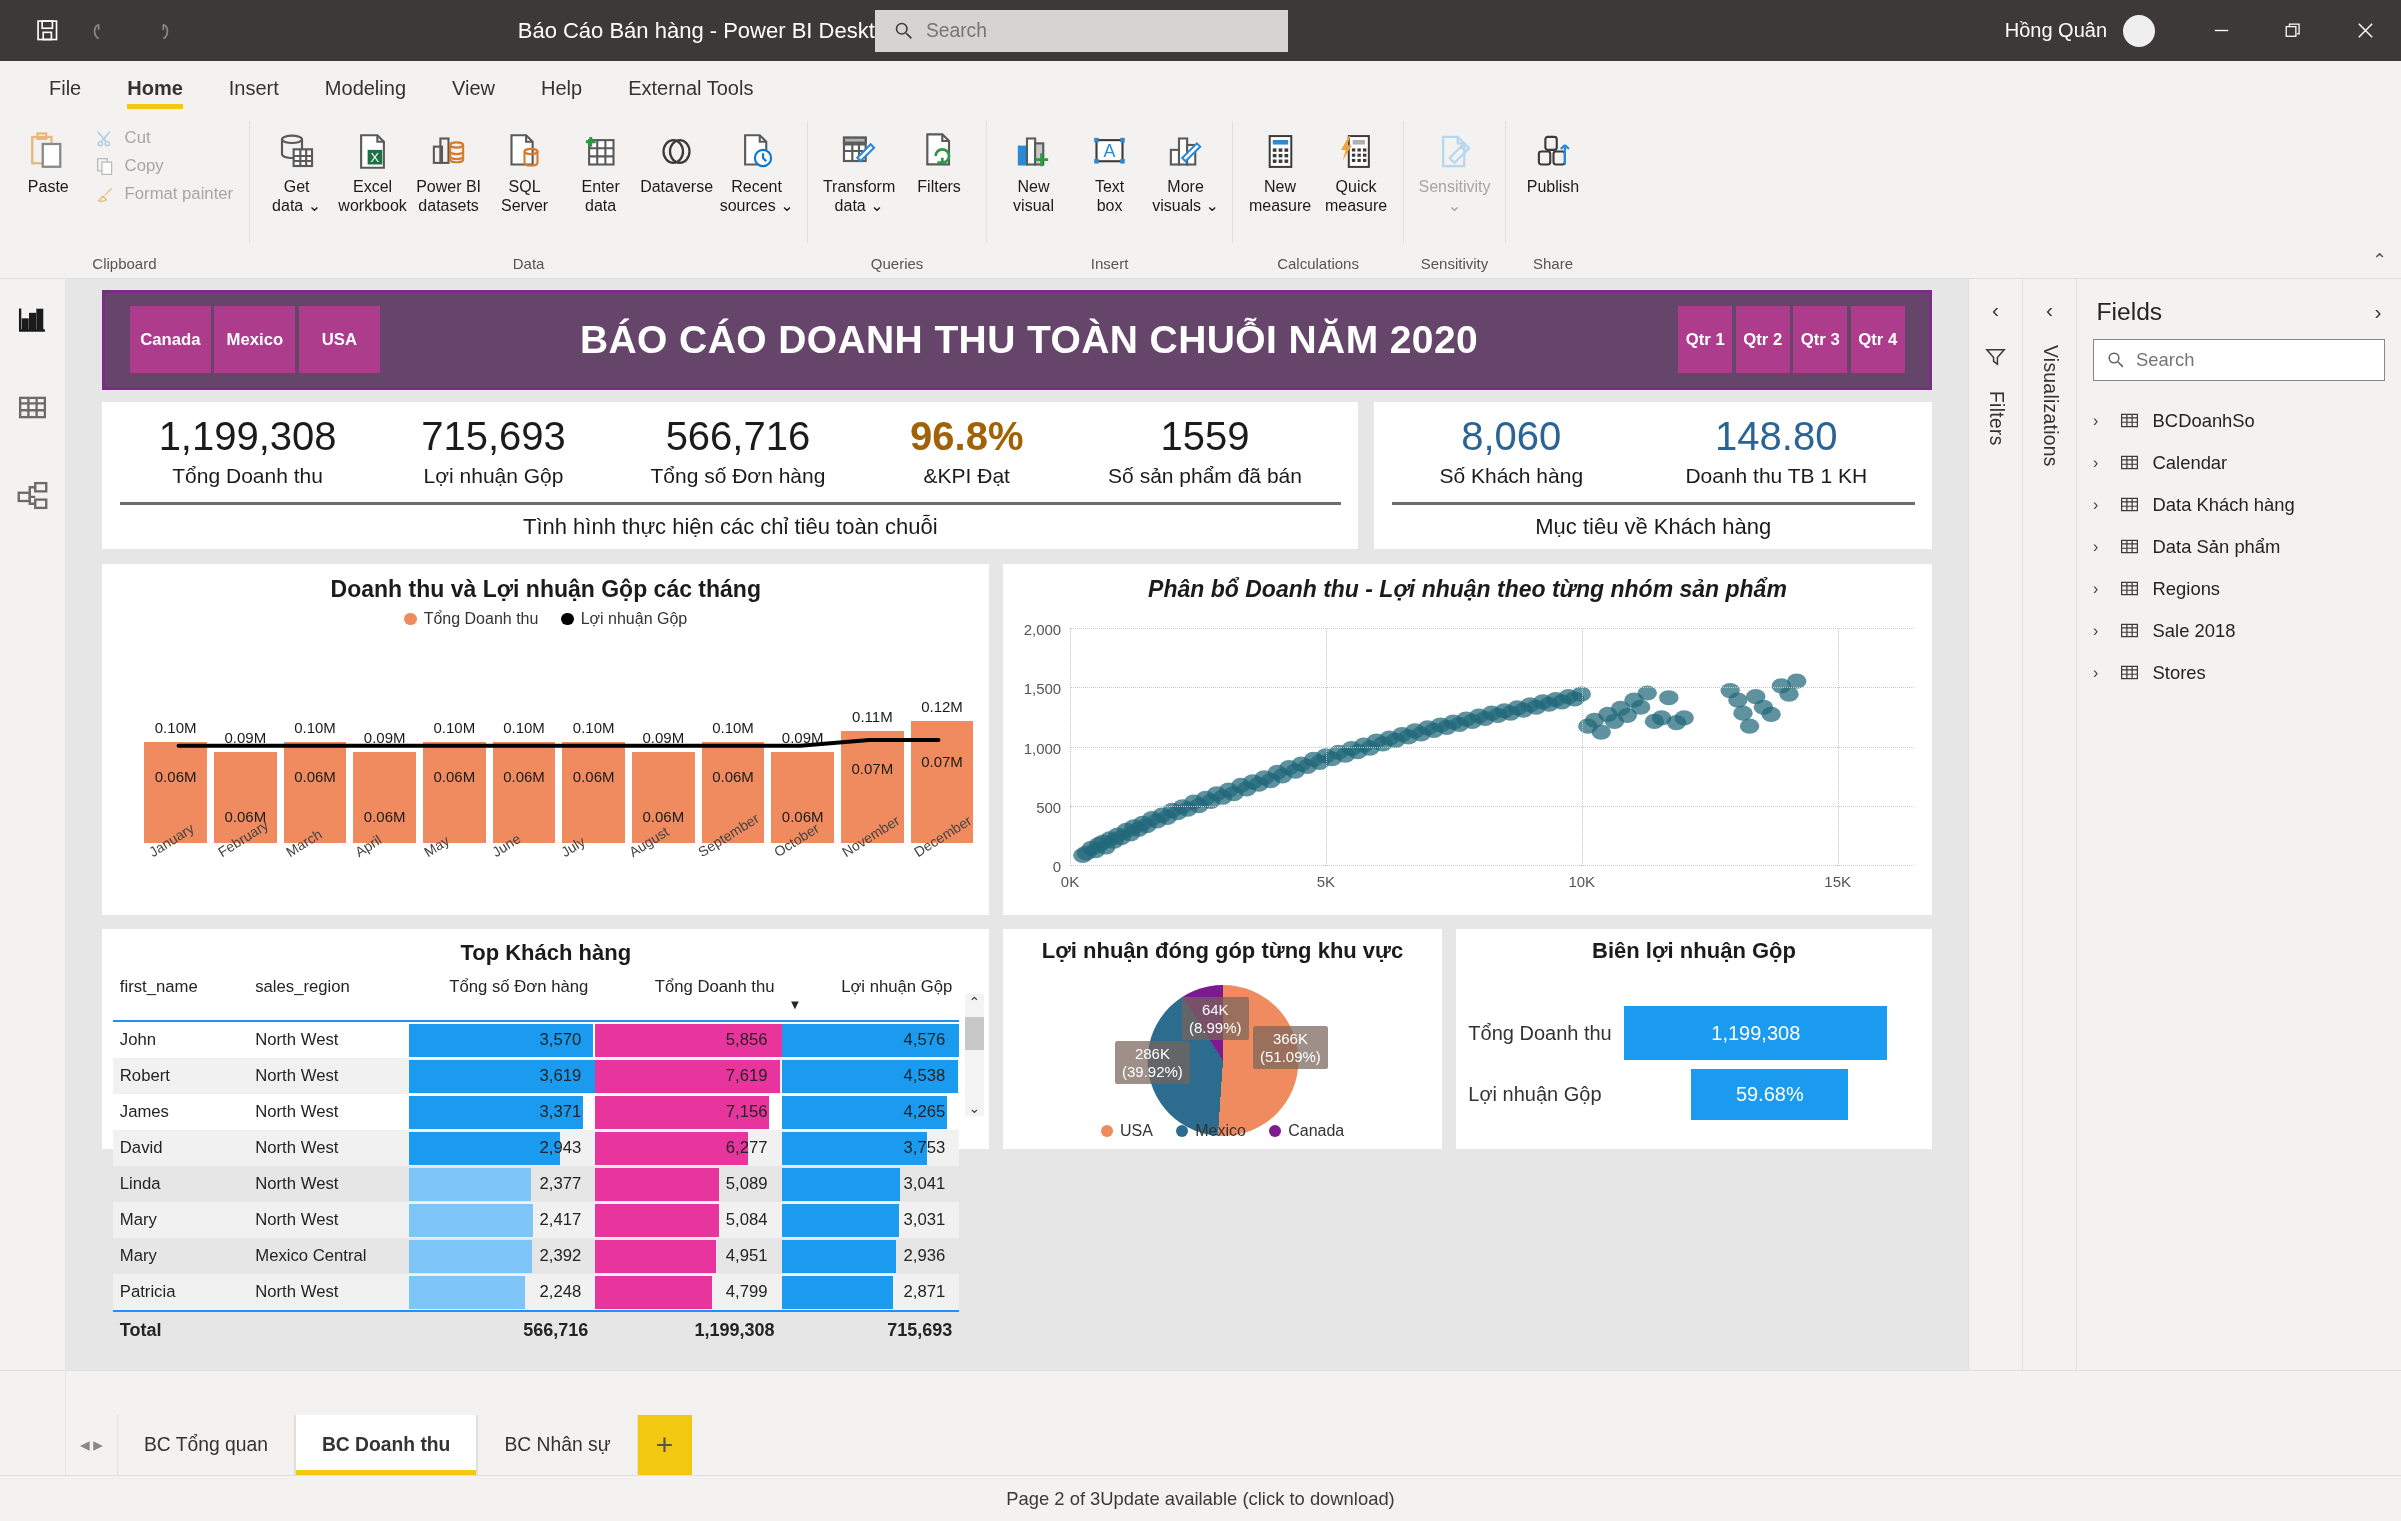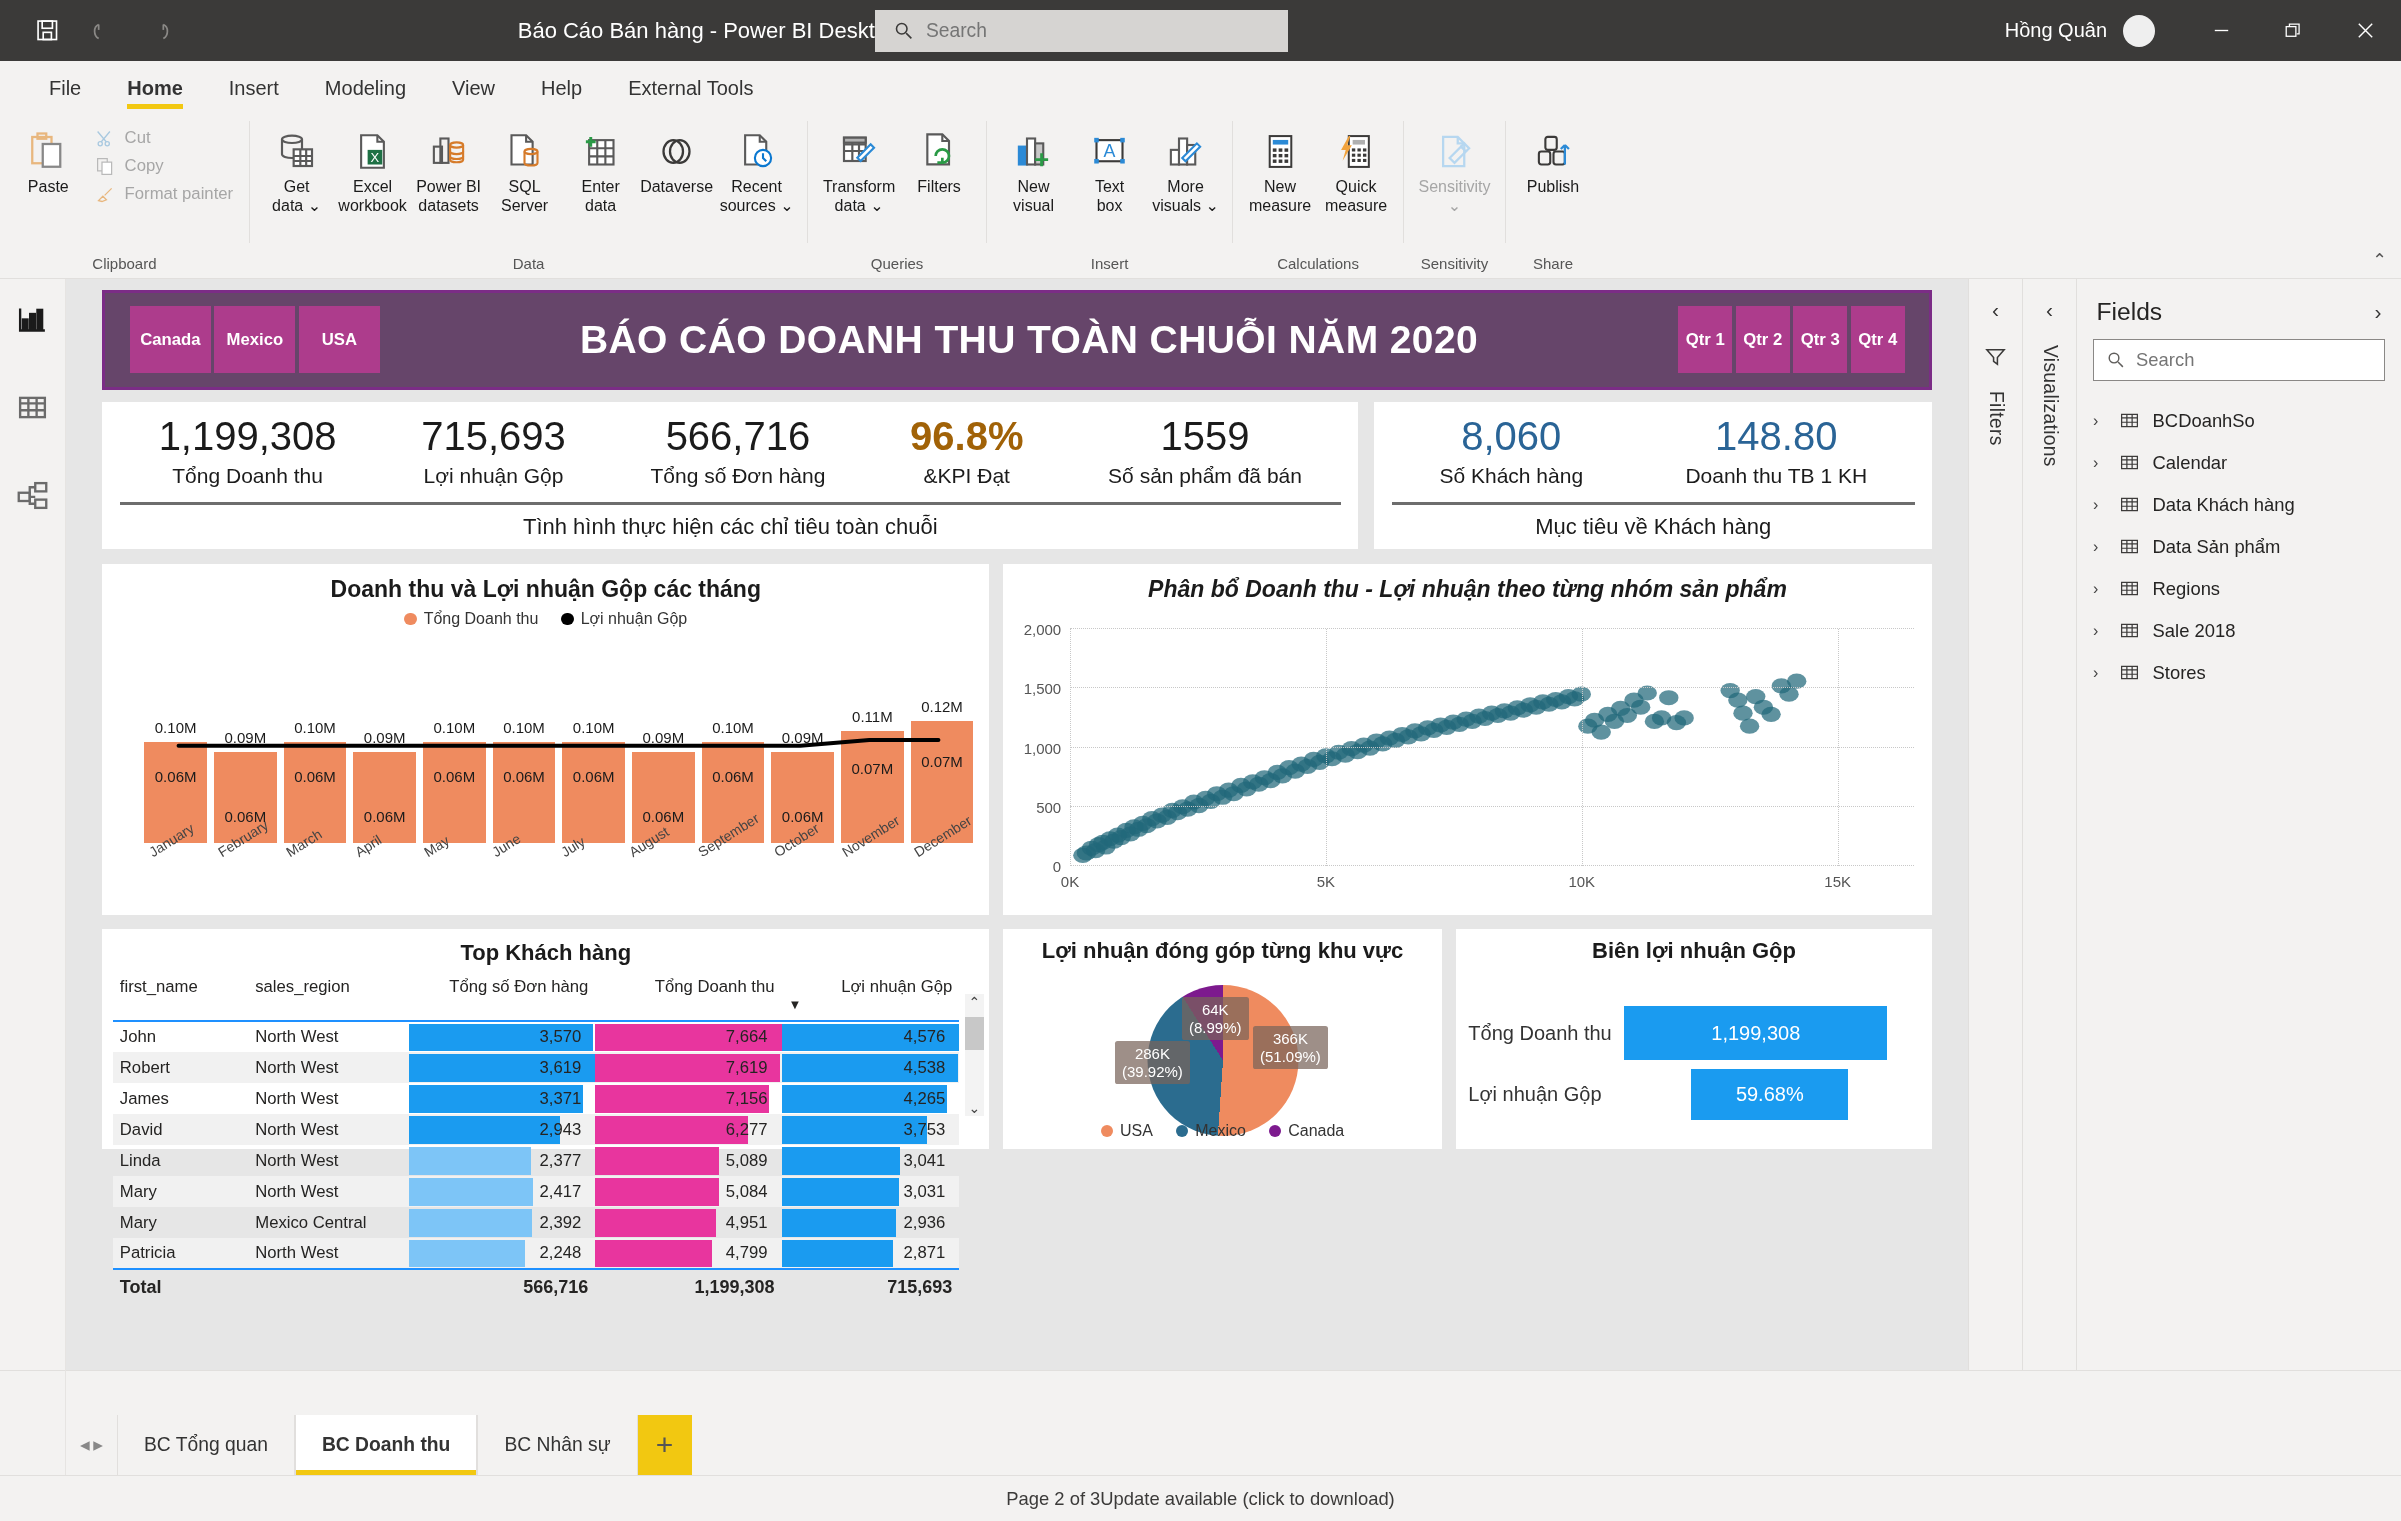--- a/index.html
+++ b/index.html
@@ -141,21 +141,21 @@
           font-size:15px; color:#555; }
   .gridh { position:absolute; left:0; right:0; border-top:0.9px dotted #c8c8c8; }
   .gridv { position:absolute; top:0; bottom:0; border-left:0.9px dotted #c8c8c8; }
 
   
   #tableVis { left:19.3px; top:650px; width:887px; height:220px; }
   .tbl { width:100%; border-collapse:collapse; table-layout:fixed; }
   .tbl th { font-size:16.7px; font-weight:normal; color:#252423; text-align:left;
             padding:3.5px 7px 8.8px 7px; vertical-align:top; }
   .tbl th.num { text-align:right; }
-  .tbl td { font-size:16.7px; color:#252423; padding:0 7px; height:31px; position:relative; }
+  .tbl td { font-size:16.7px; color:#252423; padding:8px 7px; height:31px; position:relative; }
   .tbl td.num { text-align:right; }
   .tbl tr.alt td { background:#f1f1f1; }
   .tbl tbody tr td { border-top:0; }
   .thead-rule { border-bottom:2.6px solid #1e90ff; }
   .databar { position:absolute; left:0; top:1.8px; bottom:1.8px; }
   .cellval { position:relative; z-index:2; display:block; text-align:right; padding-right:7px; }
   .tbl tfoot td { font-weight:bold; font-size:18px; border-top:2.6px solid #1e90ff; height:35px; }
   .tscroll { position:absolute; right:5.3px; top:65px; bottom:33px; width:19.3px;
              background:#f3f3f3; display:flex; flex-direction:column;
              align-items:center; justify-content:space-between; font-size:14px; color:#444; }
@@ -906,21 +906,21 @@
           <tbody id="tblBody">
                 <tr>
                   <td>John</td>
                   <td>North West</td>
                   <td class="num">
                     <div class="databar" style="width: 98.646%; background: rgb(26, 155, 240);"></div>
                     <span class="cellval">3,570</span>
                   </td>
                   <td class="num">
                     <div class="databar" style="width: 100%; background: rgb(232, 53, 158);"></div>
-                    <span class="cellval">7,664</span>
+                    <span class="cellval">5,856</span>
                   </td>
                   <td class="num">
                     <div class="databar" style="width: 100%; background: rgb(26, 155, 240);"></div>
                     <span class="cellval">4,576</span>
                   </td>
                 </tr>
                 <tr class="alt">
                   <td>Robert</td>
                   <td>North West</td>
                   <td class="num">

